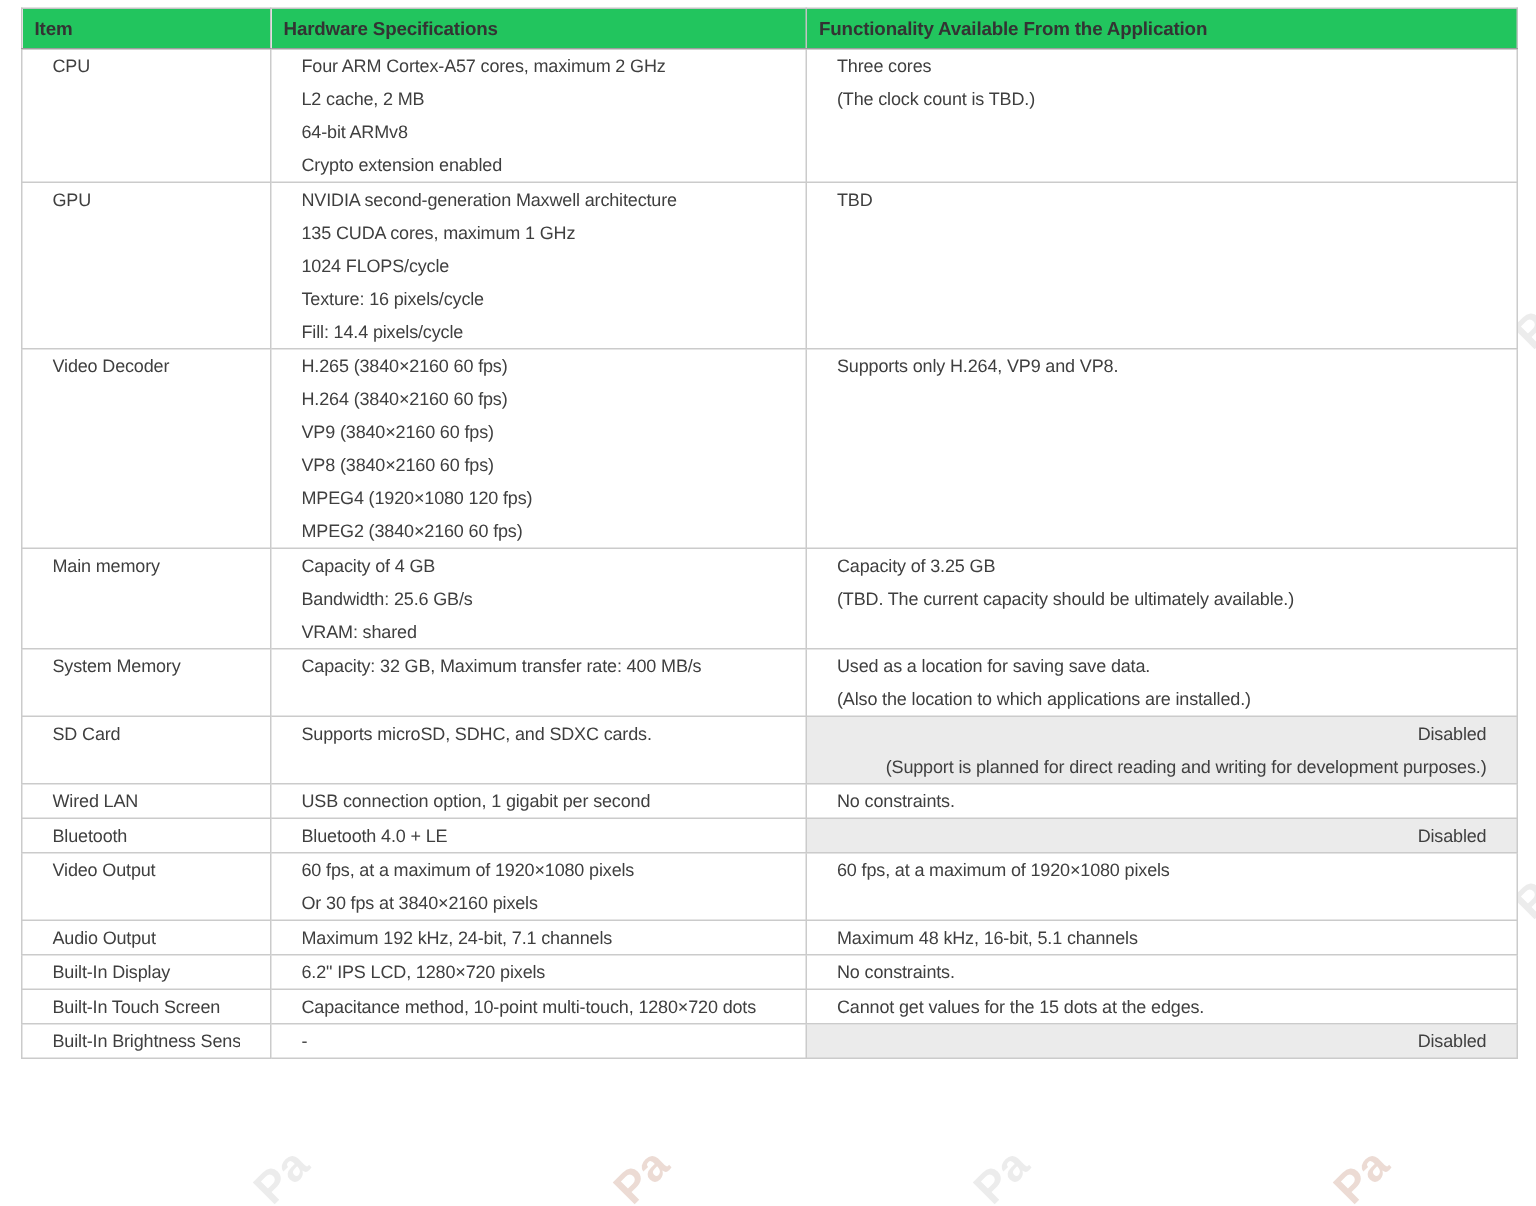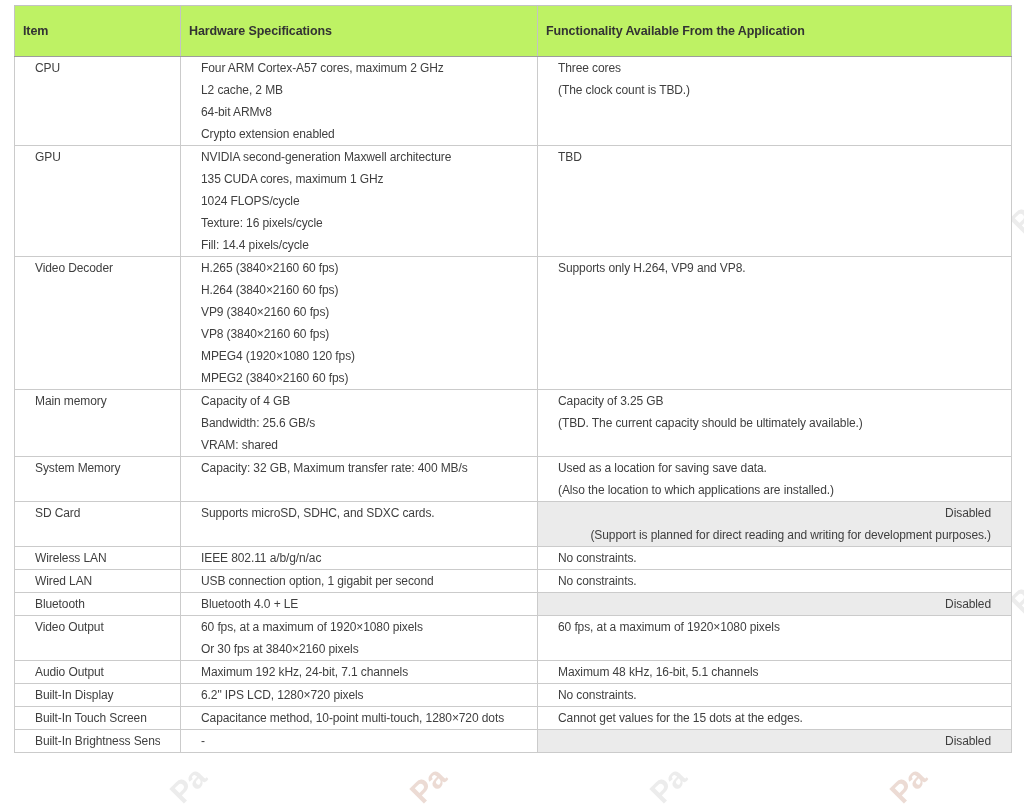--- a/index.html
+++ b/index.html
@@ -35,26 +35,26 @@
     position: absolute;
     left: 14px;
     top: 5px;
     width: 997px;
     border-collapse: collapse;
     table-layout: fixed;
     z-index: 1;
     background: #ffffff;
   }
   .spec-table th {
-    background: #bef264;
+    background: #22c55e;
     color: #333333;
     font-weight: bold;
     font-size: 12.5px;
     text-align: left;
-    padding: 14px 8px;
+    padding: 2px 8px;
     line-height: 22px;
     letter-spacing: -0.1px;
     border: 1px solid #c3c3c3;
     border-bottom: 1px solid #9d9d9d;
     white-space: nowrap;
     overflow: hidden;
   }
   .spec-table td {
     background: #ffffff;
     vertical-align: top;
@@ -192,31 +192,20 @@
         <td>
           <div class="line">Supports microSD, SDHC, and SDXC cards.</div>
         </td>
         <td class="shaded">
           <div class="line">Disabled</div>
           <div class="line">(Support is planned for direct reading and writing for development purposes.)</div>
         </td>
       </tr>
       <tr>
         <td>
-          <div class="line">Wireless LAN</div>
-        </td>
-        <td>
-          <div class="line">IEEE 802.11 a/b/g/n/ac</div>
-        </td>
-        <td>
-          <div class="line">No constraints.</div>
-        </td>
-      </tr>
-      <tr>
-        <td>
           <div class="line">Wired LAN</div>
         </td>
         <td>
           <div class="line">USB connection option, 1 gigabit per second</div>
         </td>
         <td>
           <div class="line">No constraints.</div>
         </td>
       </tr>
       <tr>

